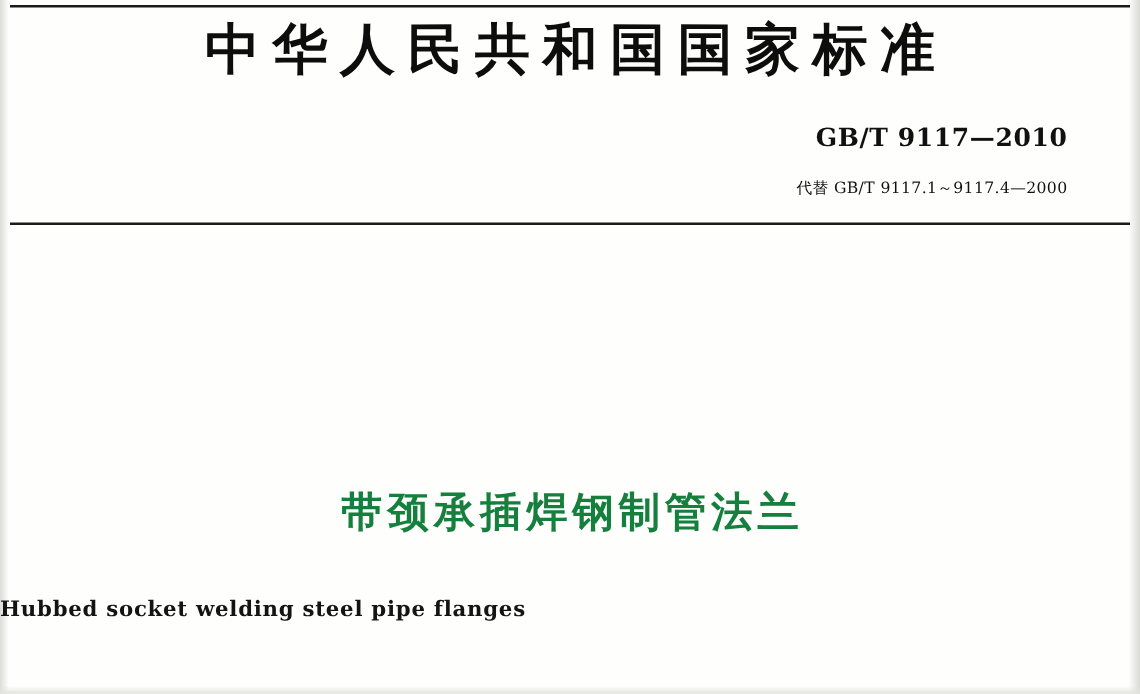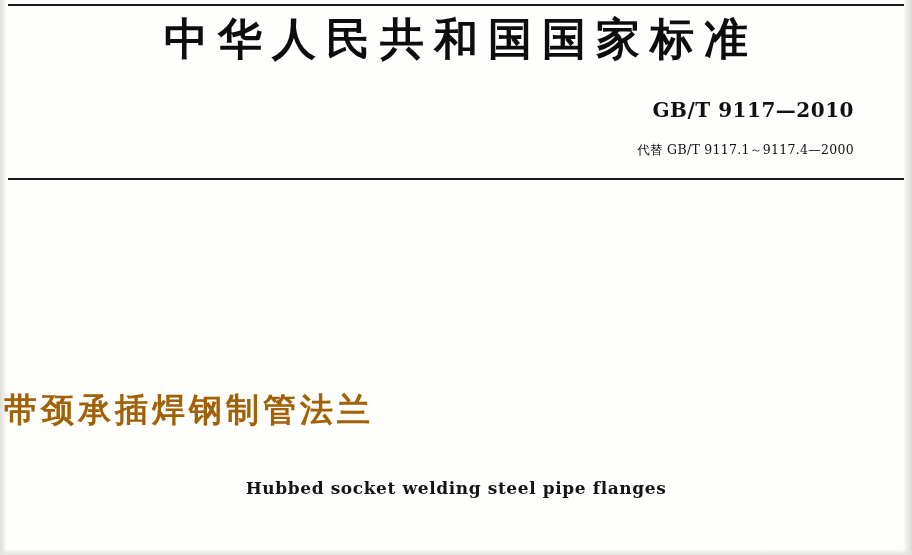--- a/index.html
+++ b/index.html
@@ -73,35 +73,34 @@
     top: 178px;
     width: 896px;
     height: 2px;
     background: #1a1a1a;
   }
   .doc-title-cn {
     position: absolute;
     left: 0;
     top: 388px;
     width: 912px;
-    text-align: left;
+    text-align: center;
     font-family: "DejaVu Sans", sans-serif;
     font-weight: bold;
     font-size: 33px;
     letter-spacing: 4px;
-    color: #a16207;
+    color: #15803d;
     white-space: nowrap;
     text-indent: 4px;
   }
   .doc-title-en {
     position: absolute;
     left: 0;
     top: 478px;
     width: 912px;
-    text-align: center;
     font-family: "DejaVu Serif", serif;
     font-weight: bold;
     font-size: 17px;
     letter-spacing: 0.6px;
     color: #141414;
     white-space: nowrap;
   }
   
   .scan-edge-left {
     position: absolute;

